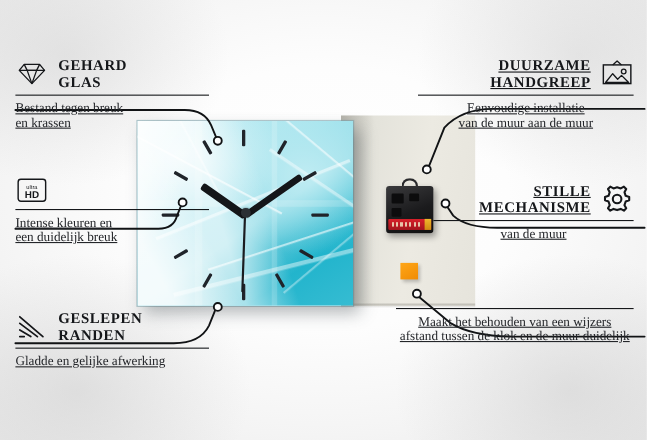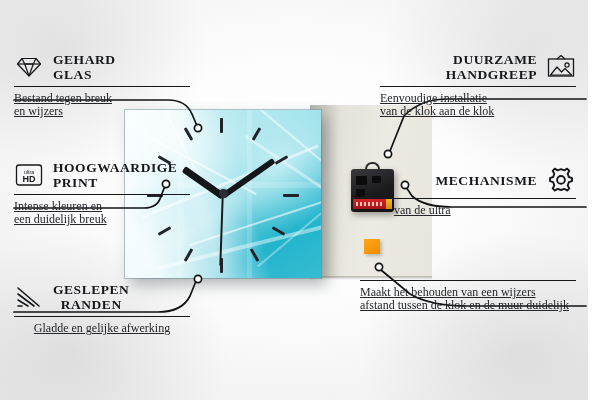--- a/index.html
+++ b/index.html
@@ -125,33 +125,33 @@
   
   .callout { position:absolute; }
   .callout .head { display:flex; align-items:center; gap:9px; }
   .callout.left .head { justify-content:flex-start; }
   .callout.right .head { justify-content:flex-end; }
   .title {
     font-family:"Liberation Serif", serif;
     font-weight:700; font-size:13.5px; line-height:15px;
     letter-spacing:.55px; color:#15171a; text-transform:uppercase;
   }
-  .callout.right .title { text-align:right; }
+  .callout.right .title { text-align:right;text-decoration:underline; }
   .rule { height:1.2px; background:#15171a; margin:4px 0 5px 0; }
   .desc {
     font-family:"Liberation Serif", serif;
     font-size:12px; line-height:12.5px; color:#24262a;text-decoration:underline;
   }
-  .callout.right .desc { text-align:left; }
+  .callout.right .desc { text-align:center; }
   .icon { flex:0 0 auto; display:block; }
 
   
   #c-gehard    { left:14px;  top:52px;  width:176px; }
   #c-print     { left:14px;  top:160px; width:176px; }
-  #c-randen    { left:14px;  top:282px; width:176px;text-align:center; }
+  #c-randen    { left:14px;  top:282px; width:176px; }
   #c-handgreep { right:12px; top:52px;  width:196px; }
   #c-mechanisme{ right:12px; top:166px; width:182px; }
   #c-foam      { right:12px; top:276px; width:216px; }
 </style>
 </head>
 <body>
 
 <div id="stage">
 
   <div class="vignette v-tl"></div>
@@ -245,34 +245,30 @@
             <path d="M10.7,9 H19.3"></path>
         </g>
       </svg>
       <div>
         <div class="title">GEHARD</div>
         <div class="title">GLAS</div>
       </div>
     </div>
     <div class="rule"></div>
     <div class="desc">Bestand tegen breuk</div>
-    <div class="desc">en wijzers</div>
+    <div class="desc">en krassen</div>
   </div>
 
   <div class="callout left" id="c-print">
     <div class="head">
       <svg class="icon" width="30" height="26" viewBox="0 0 30 26">
         <rect x="2.5" y="3" width="25" height="20" rx="2.5" fill="none" stroke="#15171a" stroke-width="1.3"></rect>
         <text x="15" y="11.6" text-anchor="middle" font-family="Liberation Sans, sans-serif" font-size="5.2" fill="#15171a">ultra</text>
         <text x="15" y="20.2" text-anchor="middle" font-family="Liberation Sans, sans-serif" font-size="9" font-weight="bold" fill="#15171a">HD</text>
       </svg>
-      <div>
-        <div class="title">HOOGWAARDIGE</div>
-        <div class="title">PRINT</div>
-      </div>
     </div>
     <div class="rule"></div>
     <div class="desc">Intense kleuren en</div>
     <div class="desc">een duidelijk breuk</div>
   </div>
 
   <div class="callout left" id="c-randen">
     <div class="head">
       <svg class="icon" width="30" height="24" viewBox="0 0 30 24">
         <g stroke="#15171a" stroke-width="1.6" stroke-linecap="round">
@@ -299,37 +295,38 @@
       </div>
       <svg class="icon" width="30" height="26" viewBox="0 0 30 26">
         <rect x="2.5" y="5" width="25" height="17" fill="none" stroke="#15171a" stroke-width="1.3"></rect>
         <path d="M11,5 L15,1.5 L19,5" fill="none" stroke="#15171a" stroke-width="1.2" stroke-linejoin="round"></path>
         <circle cx="21" cy="11" r="2.1" fill="none" stroke="#15171a" stroke-width="1.2"></circle>
         <path d="M4.5,21 L11,13 L15.5,18 L19,14.5 L25.5,21 Z" fill="none" stroke="#15171a" stroke-width="1.2" stroke-linejoin="round"></path>
       </svg>
     </div>
     <div class="rule"></div>
     <div class="desc">Eenvoudige installatie</div>
-    <div class="desc">van de klok aan de klok</div>
+    <div class="desc">van de muur aan de muur</div>
   </div>
 
   <div class="callout right" id="c-mechanisme">
     <div class="head">
       <div>
+        <div class="title">STILLE</div>
         <div class="title">MECHANISME</div>
       </div>
       <svg class="icon" width="30" height="28" viewBox="0 0 30 28">
         <g fill="none" stroke="#15171a" stroke-width="1.9" stroke-linejoin="round">
           <path d="M15,3.2 l3.3,1.1 2.9,-1.6 2.1,2.1 -1.6,2.9 1.1,3.3 3.2,1.1 0,3 -3.2,1.1 -1.1,3.3 1.6,2.9 -2.1,2.1 -2.9,-1.6 -3.3,1.1 -3.3,-1.1 -2.9,1.6 -2.1,-2.1 1.6,-2.9 -1.1,-3.3 -3.2,-1.1 0,-3 3.2,-1.1 1.1,-3.3 -1.6,-2.9 2.1,-2.1 2.9,1.6 Z"></path>
           <circle cx="15" cy="13.9" r="3.9"></circle>
         </g>
       </svg>
     </div>
     <div class="rule"></div>
-    <div class="desc">van de ultra</div>
+    <div class="desc">van de muur</div>
   </div>
 
   <div class="callout right" id="c-foam">
     <div class="rule"></div>
     <div class="desc">Maakt het behouden van een wijzers</div>
     <div class="desc">afstand tussen de klok en de muur duidelijk</div>
   </div>
 
 </div>
 

